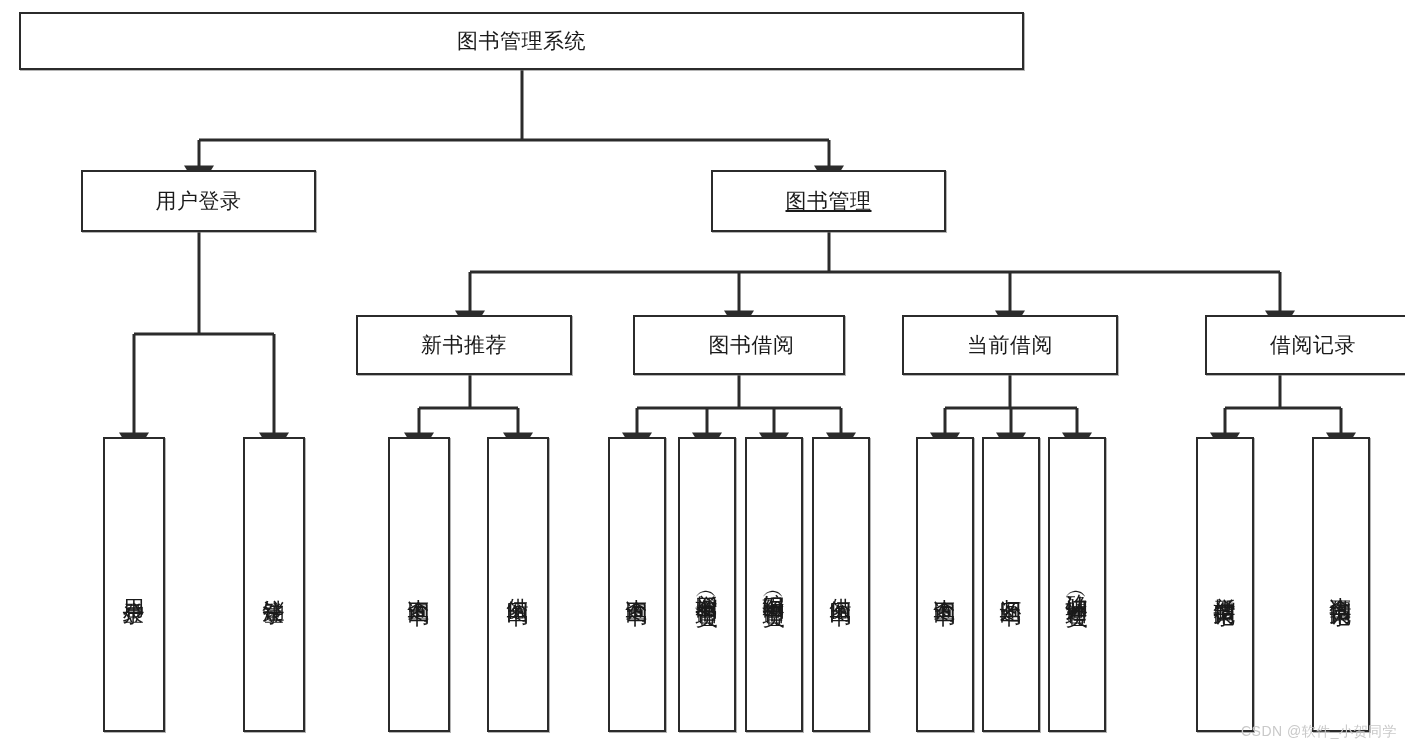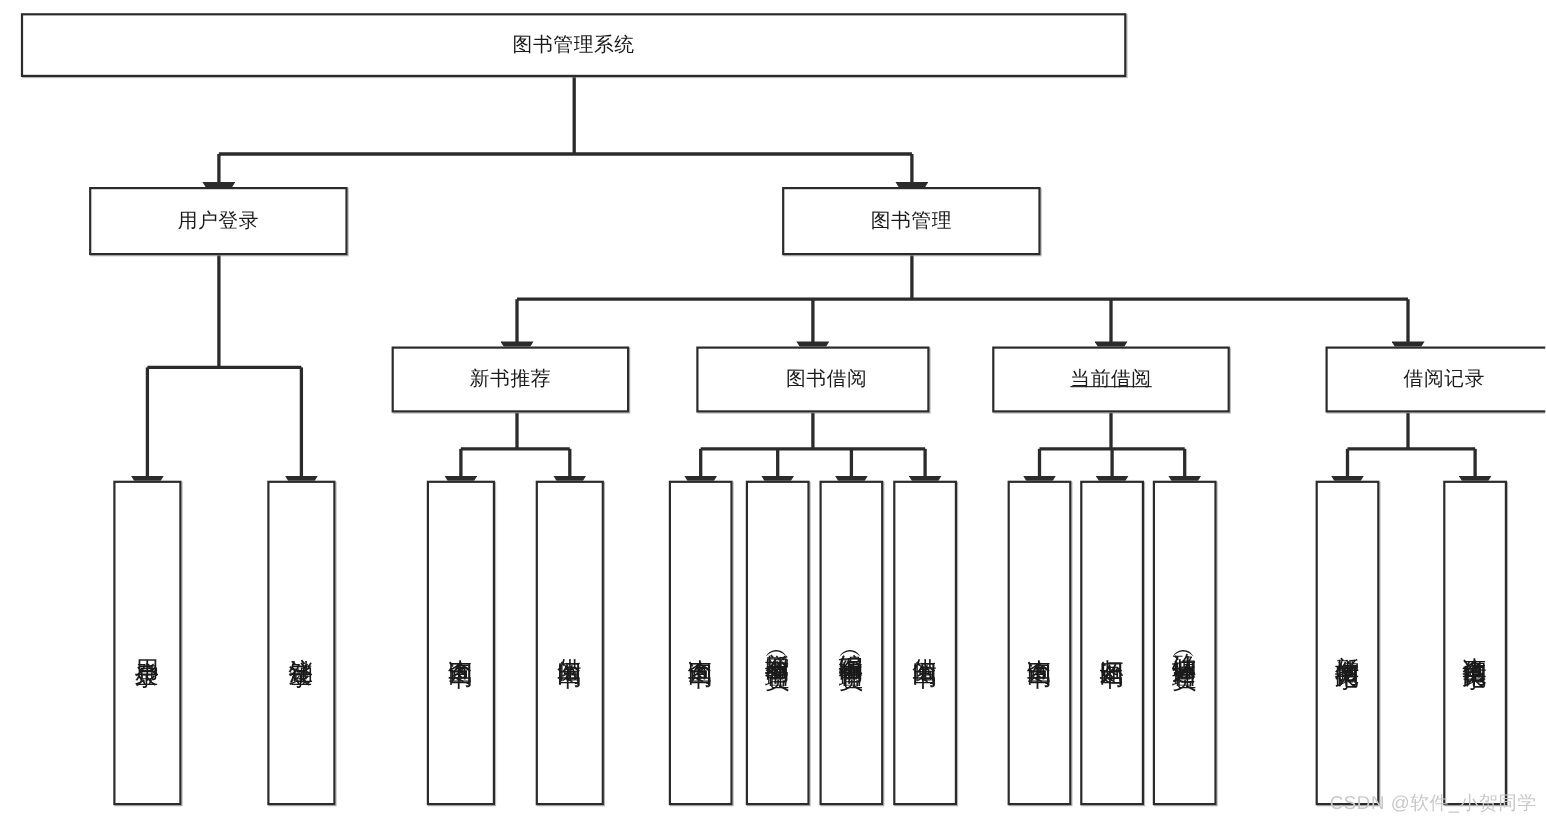--- a/index.html
+++ b/index.html
@@ -34,41 +34,41 @@
     justify-content: center;
     color: #1a1a1a;
     box-shadow: 1px 1px 0 rgba(120,120,120,0.55);
   }
   .node .node-label {
     display: block;
     text-align: center;
     line-height: 1.22;
   }
   .node.horiz .node-label {
-    font-size: 18px;
+    font-size: 21px;
     letter-spacing: 0.5px;
   }
   .node.vert {
     align-items: center;
     justify-content: center;
     padding: 4px 0;
   }
   .node.vert .node-label {
     writing-mode: vertical-rl;
     text-orientation: upright;
     font-size: 22px;
     letter-spacing: 2px;
     line-height: 1.05;
     white-space: nowrap;
   }
   #watermark {
     position: absolute;
     right: 8px;
     bottom: 6px;
-    font-size: 17px;
+    font-size: 14px;
     color: #c9c9c9;
     letter-spacing: 0.5px;
     white-space: nowrap;
     pointer-events: none;
     margin-left: 10px;
   }
 </style>
 </head>
 <body>
 
@@ -117,30 +117,30 @@
       </g>
   </svg>
 
   <div id="nodes-layer">
       <div class="node horiz" style="left: 19px; top: 12px; width: 1005px; height: 58px;">
         <span class="node-label">图书管理系统</span>
       </div>
       <div class="node horiz" style="left: 81px; top: 170px; width: 235px; height: 62px;">
         <span class="node-label">用户登录</span>
       </div>
-      <div class="node horiz" style="left: 711px; top: 170px; width: 235px; height: 62px;">
+      <div class="node horiz" style="left: 711px; top: 170px; width: 235px; height: 62px; text-decoration: underline;">
         <span class="node-label">图书管理</span>
       </div>
       <div class="node horiz" style="left: 356px; top: 315px; width: 216px; height: 60px;">
         <span class="node-label">新书推荐</span>
       </div>
       <div class="node horiz" style="left: 633px; top: 315px; width: 212px; height: 60px; padding-left: 25px;">
         <span class="node-label">图书借阅</span>
       </div>
-      <div class="node horiz" style="left: 902px; top: 315px; width: 216px; height: 60px; text-decoration: underline;">
+      <div class="node horiz" style="left: 902px; top: 315px; width: 216px; height: 60px;">
         <span class="node-label">当前借阅</span>
       </div>
       <div class="node horiz" style="left: 1172px; top: 315px; width: 216px; height: 60px; margin-left: 33px;">
         <span class="node-label">借阅记录</span>
       </div>
       <div class="node vert" style="left: 103px; top: 437px; width: 62px; height: 295px;">
         <span class="node-label">用户登录</span>
       </div>
       <div class="node vert" style="left: 243px; top: 437px; width: 62px; height: 295px;">
         <span class="node-label">注销登录</span>

